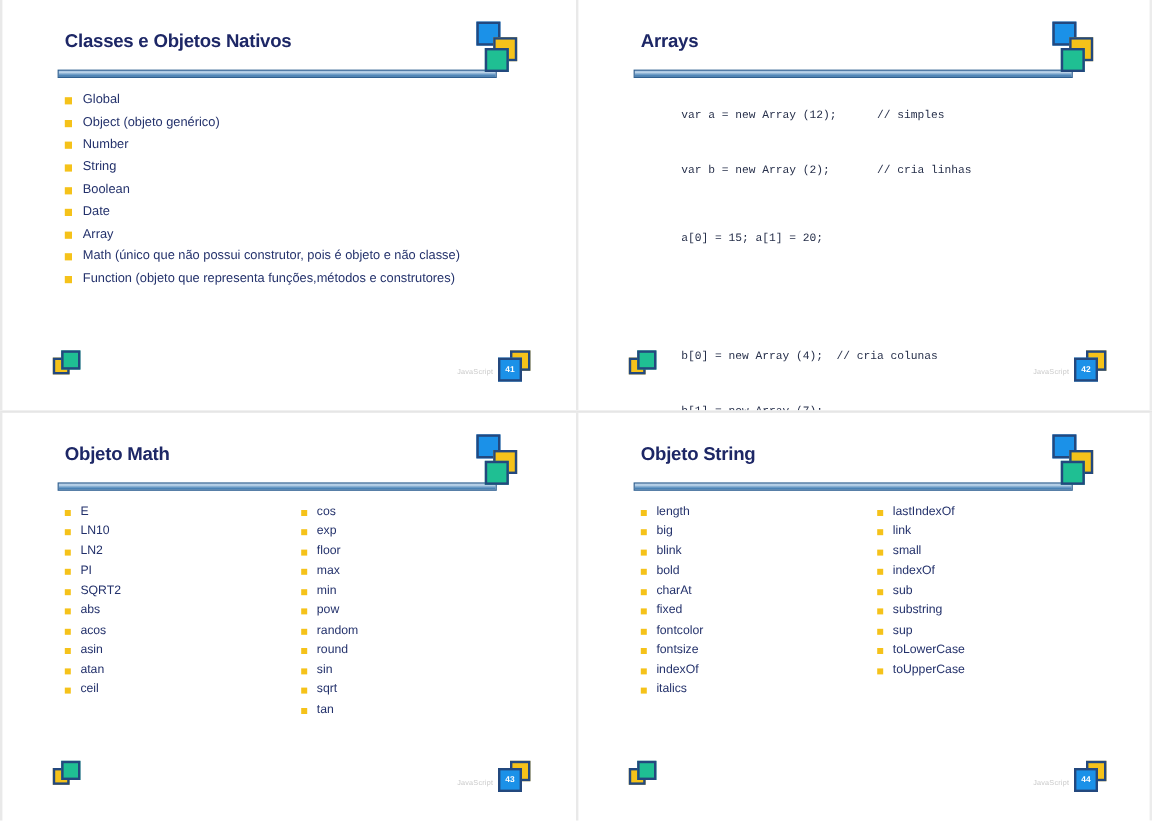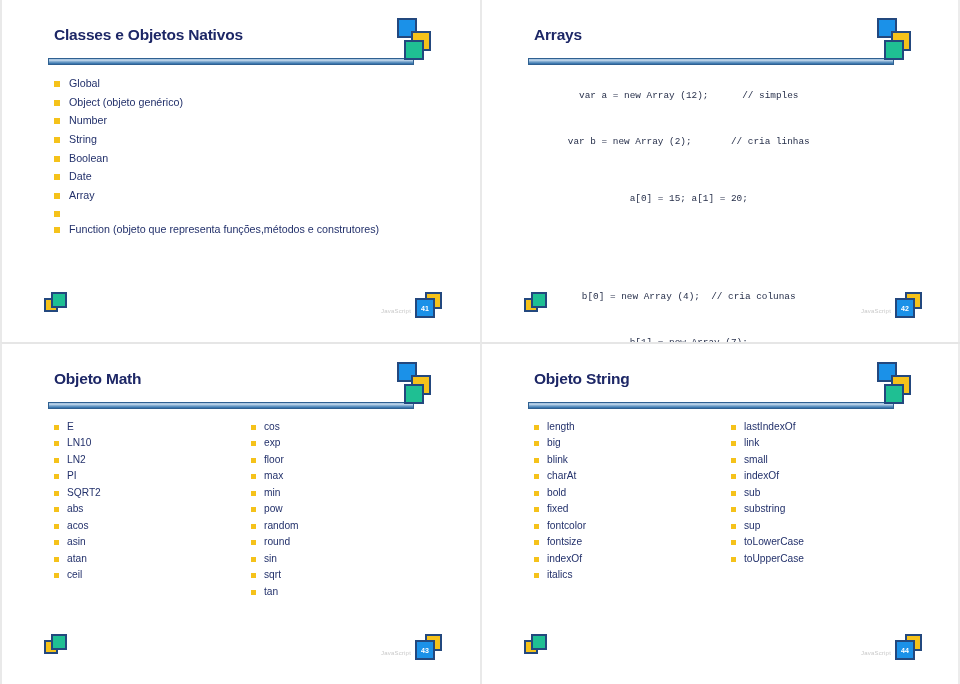--- a/index.html
+++ b/index.html
@@ -166,21 +166,20 @@
   
   .code {
     position: absolute;
     left: 52px;
     top: 73px;
     font-family: "Liberation Mono", "DejaVu Sans Mono", monospace;
     font-size: 9.4px;
     color: #262f4a;
     line-height: 1.62;
     white-space: pre;
-    text-align: center;
   }
   .code .blank { display: block; height: 11px; }
 </style>
 </head>
 <body>
 
 <div id="sheet">
 
   <div class="slide tl">
     <div class="title">Classes e Objetos Nativos</div>
@@ -216,20 +215,21 @@
       <div class="bi">
           <span class="bullet"></span>
           <span class="btext">Date</span>
         </div>
       <div class="bi">
           <span class="bullet"></span>
           <span class="btext">Array</span>
         </div>
       <div class="bi">
           <span class="bullet"></span>
+          <span class="btext" style="max-width:340px">Math (único que não possui construtor, pois é objeto e não classe)</span>
         </div>
       <div class="bi">
           <span class="bullet"></span>
           <span class="btext" style="max-width:330px">Function (objeto que representa funções,métodos e construtores)</span>
         </div>
     </div>
 
     <div class="deco-bl">
       <span class="sq sq-yellow s1"></span>
       <span class="sq sq-green s2"></span>
@@ -413,25 +413,25 @@
         <div class="bi">
             <span class="bullet"></span>
             <span class="btext">big</span>
           </div>
         <div class="bi">
             <span class="bullet"></span>
             <span class="btext">blink</span>
           </div>
         <div class="bi">
             <span class="bullet"></span>
+            <span class="btext">bold</span>
+          </div>
+        <div class="bi">
+            <span class="bullet"></span>
             <span class="btext">charAt</span>
-          </div>
-        <div class="bi">
-            <span class="bullet"></span>
-            <span class="btext">bold</span>
           </div>
         <div class="bi">
             <span class="bullet"></span>
             <span class="btext">fixed</span>
           </div>
         <div class="bi">
             <span class="bullet"></span>
             <span class="btext">fontcolor</span>
           </div>
         <div class="bi">

